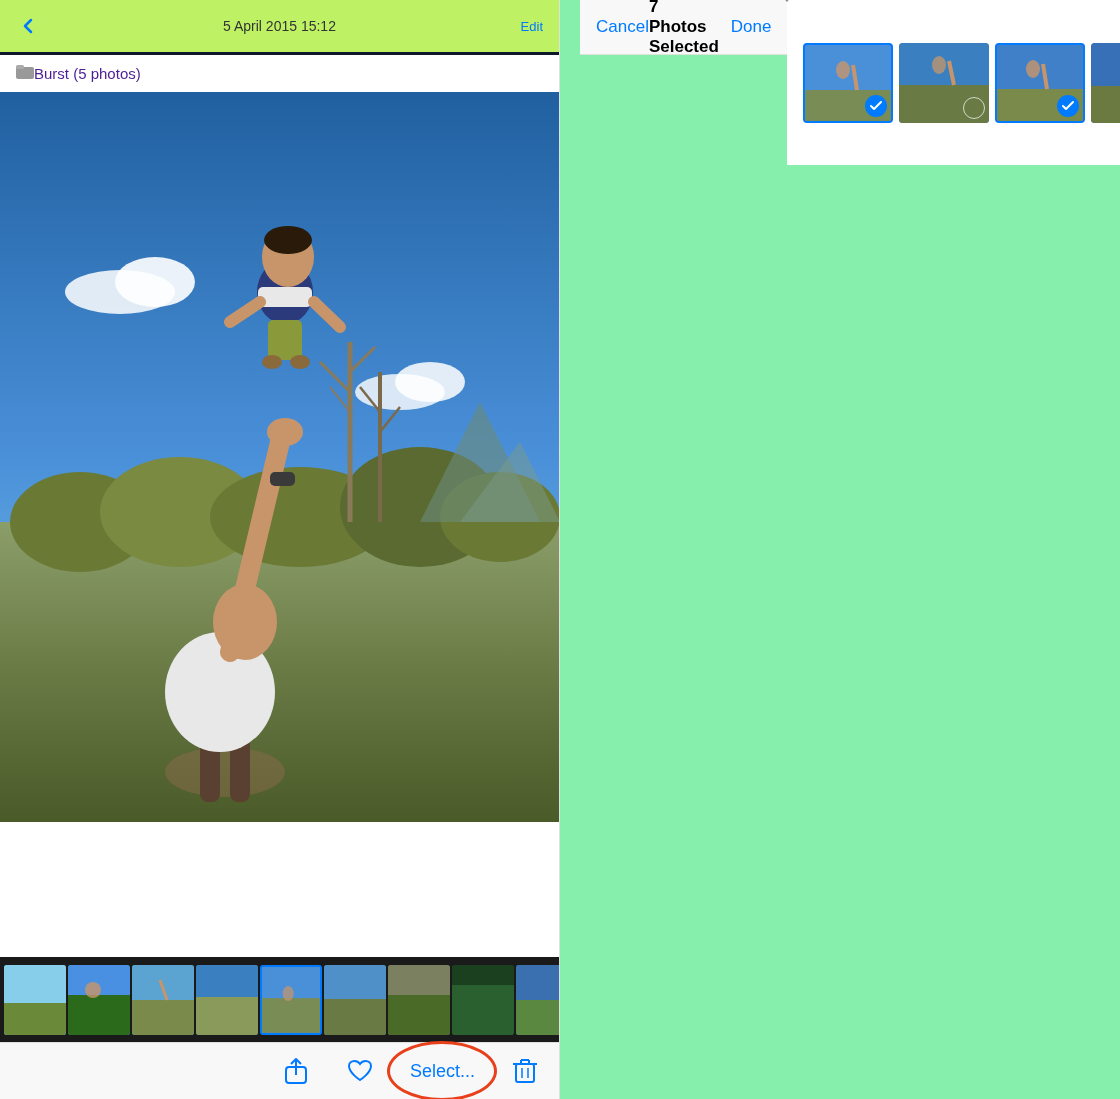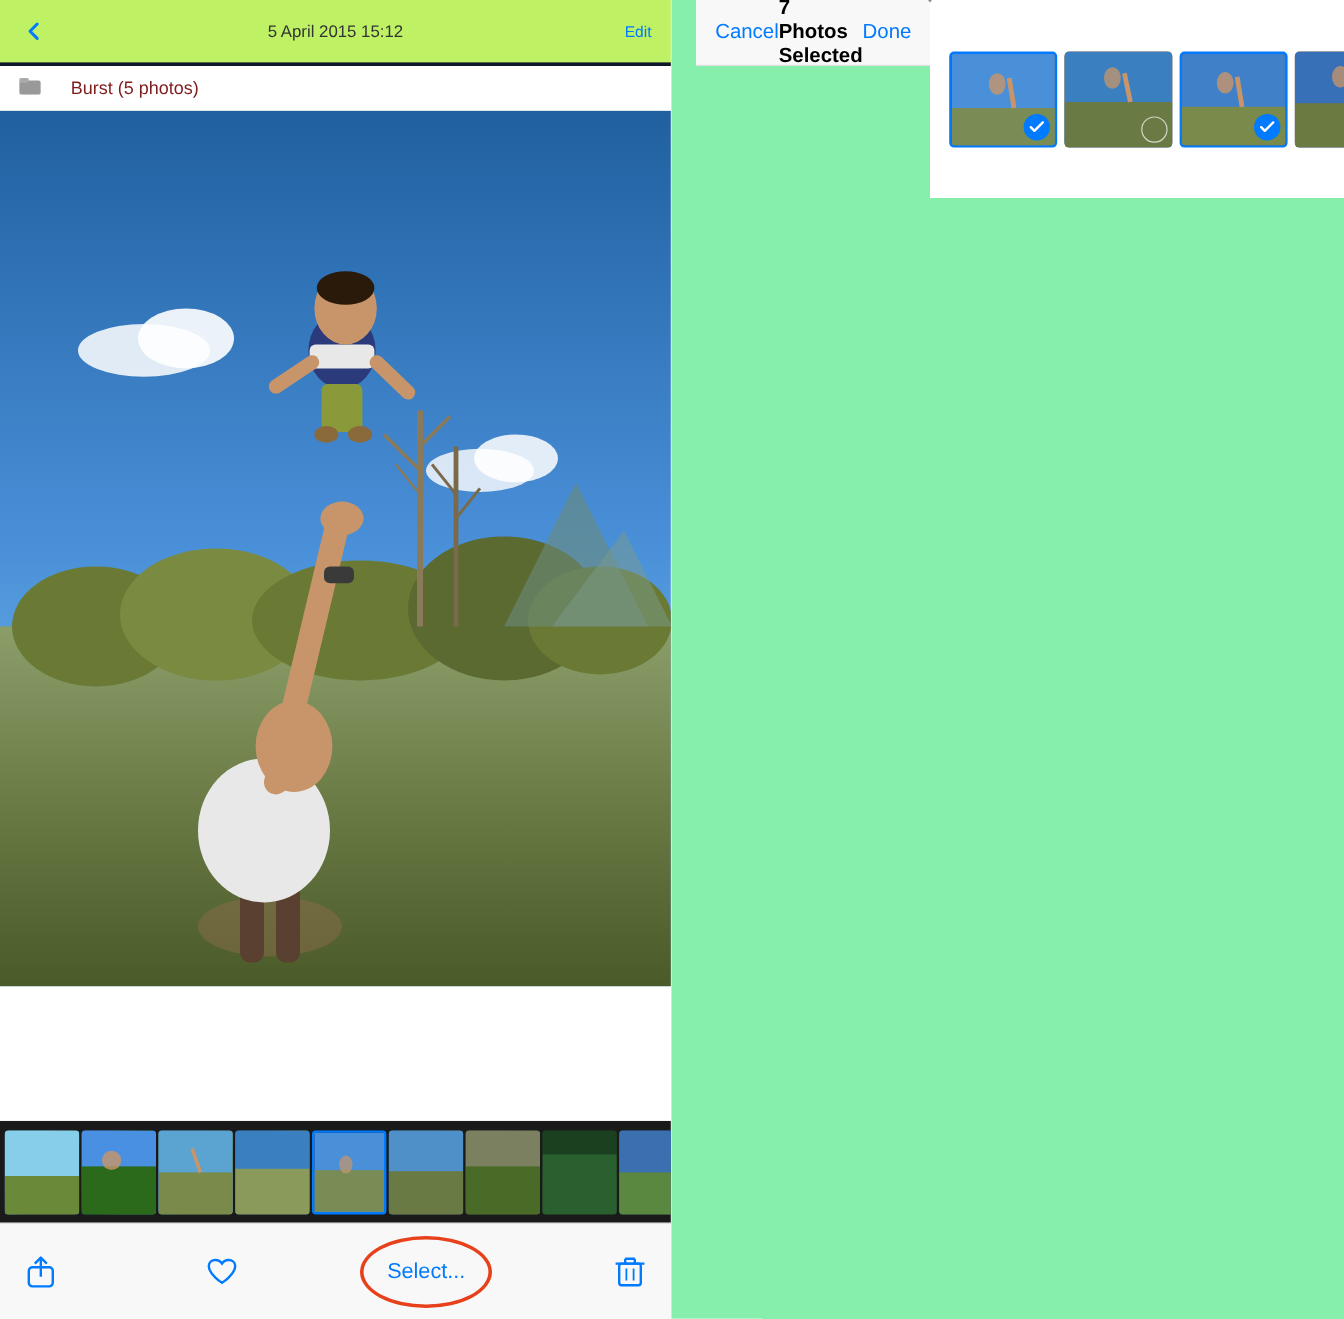--- a/index.html
+++ b/index.html
@@ -54,24 +54,24 @@
 
     .left-header .edit-btn {
       color: #007aff;
       font-size: 13px;
       cursor: pointer;
     }
 
     .burst-label {
       padding: 10px 16px;
       font-size: 15px;
-      color: #7f1d1d;
-      display: flex;
-      align-items: center;
-      gap: 25px;
+      color: #4c1d95;
+      display: flex;
+      align-items: center;
+      gap: 0;
       background: #fff;
     }
 
     .burst-label .folder-icon {
       color: #888;
       font-size: 14px;
     }
 
     .main-photo-area {
       flex: 1;
@@ -98,28 +98,29 @@
       flex-shrink: 0;
       background: #444;
     }
 
     .filmstrip-thumb .thumb-bg {
       width: 100%;
       height: 100%;
     }
 
     .bottom-toolbar {
-      height: 80px;
+      height: 57px;
       background: #f8f8f8;
       border-top: 1px solid #e0e0e0;
       display: flex;
       align-items: center;
-      justify-content: space-between;
+      justify-content: flex-end;
       padding: 0 20px;
       position: relative;
+      gap: 36px;
     }
 
     .toolbar-btn {
       display: flex;
       flex-direction: column;
       align-items: center;
       cursor: pointer;
       color: #007aff;
     }
 
@@ -183,20 +184,21 @@
       font-size: 17px;
       font-weight: 700;
       color: #000;
     }
 
     .right-header .done-btn {
       color: #007aff;
       font-size: 17px;
       font-weight: 400;
       cursor: pointer;
+      margin-left: 12px;
     }
 
     .right-main {
       flex: 1;
       background: #fff;
       display: flex;
       position: relative;
       overflow: hidden;
     }
 

